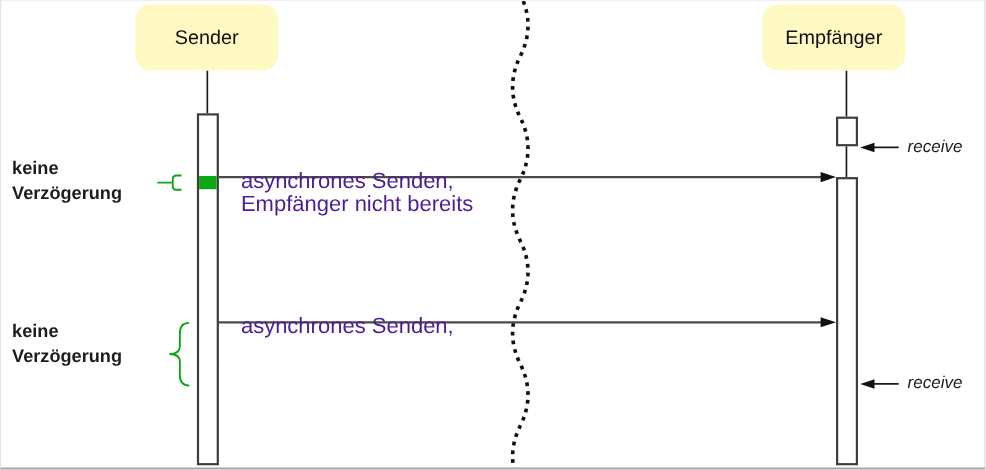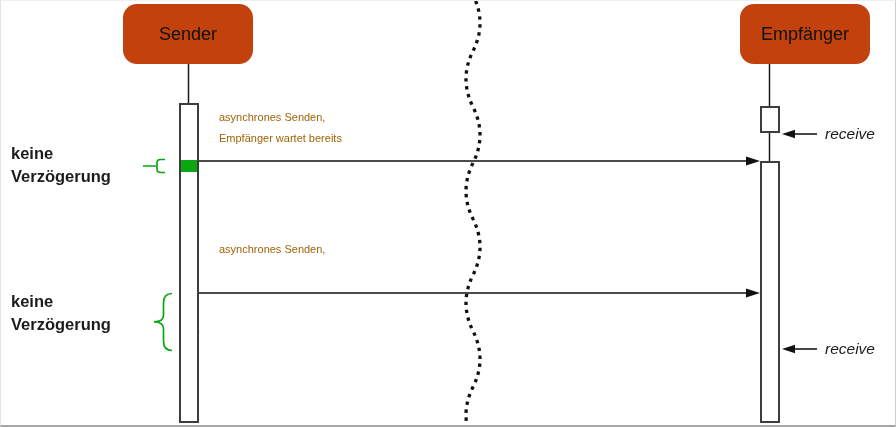--- a/index.html
+++ b/index.html
@@ -11,36 +11,36 @@
     border-top:1px solid #f0f0f0;
     border-right:1px solid #cfcfcf;
     border-bottom:2px solid #a6a6a6;
     overflow:hidden;
     font-family:"Liberation Sans", sans-serif;
     color:#1a1a1a;
   }
   .abs{position:absolute;}
   .header-box{
     width:130px;height:60px;
-    background:#c2410c;
+    background:#fef9c3;
     border-radius:14px;
     display:flex;align-items:center;justify-content:center;
     font-size:18px;
     color:#111;
   }
   .activation{
     background:#ffffff;
     border:2px solid #3d3d3d;
     box-sizing:border-box;
   }
   .green-block{
     background:#0CA513;
   }
   .msg-label{
-    font-size:11px;line-height:21px;color:#a16207;white-space:nowrap;
+    font-size:20px;line-height:21px;color:#4c1d95;white-space:nowrap;margin-top:48px;
   }
   .delay-label{
     font-size:16.5px;line-height:23px;color:#1c1c1c;white-space:nowrap;font-weight:bold;
   }
   .receive-label{
     font-style:italic;font-size:15.5px;color:#1c1c1c;white-space:nowrap;text-align:right;
   }
   svg{display:block;}
 </style>
 </head>
@@ -72,33 +72,33 @@
     <path d="M142 165 L155 165 M164 158.5 L159.5 158.5 Q156 158.5 156 162 L156 168 Q156 171.5 159.5 171.5 L164 171.5" fill="none" stroke="#0CA513" stroke-width="1.7"></path>
 
     <path d="M171 292.5 Q162.5 292.5 162.5 302 L162.5 314 Q162.5 320.8 153 320.8 Q162.5 320.8 162.5 327.6 L162.5 340 Q162.5 349.5 171 349.5" fill="none" stroke="#0CA513" stroke-width="1.7"></path>
 
     <polygon points="184,292 193,292 193,331 198.5,331 188.5,350.5 178.5,331 184,331" fill="#0CA513"></polygon>
   </svg>
 
   <div class="abs header-box" style="left:122px;top:3px;">
     <span>Sender</span>
   </div>
-  <div class="abs header-box" style="left:739px;top:3px;">
+  <div class="abs header-box" style="left:692px;top:3px;">
     <span>Empfänger</span>
   </div>
 
   <div class="abs activation" style="left:178px;top:102px;width:20px;height:320px;"></div>
   <div class="abs activation" style="left:759px;top:105px;width:20px;height:27px;"></div>
   <div class="abs activation" style="left:759px;top:160px;width:20px;height:262px;"></div>
 
   <div class="abs green-block" style="left:180px;top:159px;width:16px;height:12px;"></div>
 
   <div class="abs msg-label" style="left:218px;top:106px;">
     <div>asynchrones Senden,</div>
-    <div>Empfänger wartet bereits</div>
+    <div>Empfänger nicht bereits</div>
   </div>
   <div class="abs msg-label" style="left:218px;top:238px;">
     <div>asynchrones Senden,</div>
   </div>
 
   <div class="abs delay-label" style="left:10px;top:141px;">
     <div>keine</div>
     <div>Verzögerung</div>
   </div>
   <div class="abs delay-label" style="left:10px;top:289px;">

